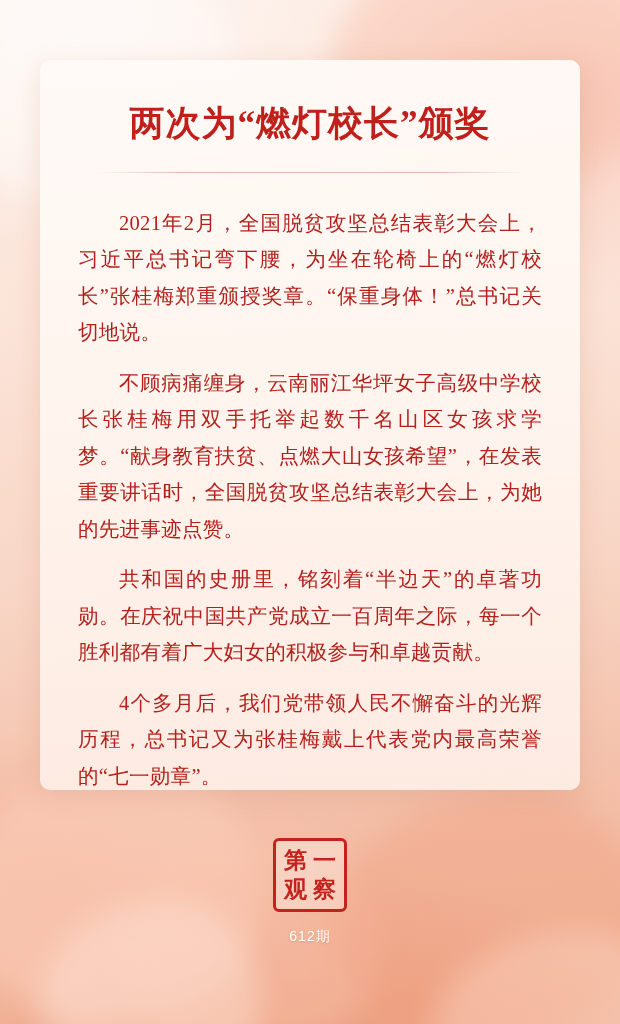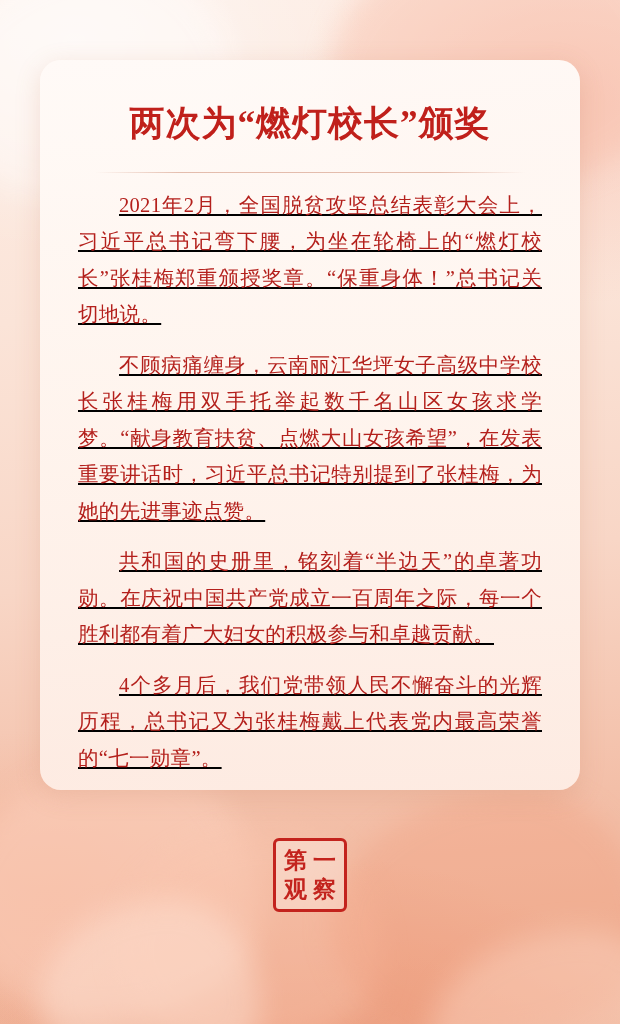--- a/index.html
+++ b/index.html
@@ -43,21 +43,21 @@
   .p7 { left: 40px;   top: 900px;  width: 220px; height: 180px; background: rgba(255,236,226,0.75); }
 
   
   #card {
     position: absolute;
     left: 40px;
     top: 60px;
     width: 540px;
     height: 730px;
     box-sizing: border-box;
-    border-radius: 21px;
+    border-radius: 10px;
     background: linear-gradient(180deg, rgba(255,250,247,0.96) 0%, rgba(255,246,240,0.94) 45%, rgba(254,238,230,0.93) 100%);
     box-shadow: 0 6px 26px rgba(190,110,80,0.18);
     padding: 34px 38px 12px 38px;
   }
 
   #title {
     color: #c0201b;
     font-size: 35px;
     font-weight: bold;
     letter-spacing: 1px;
@@ -68,22 +68,21 @@
   }
 
   #title-rule {
     width: 430px;
     height: 1px;
     margin: 26px auto 6px auto;
     background: linear-gradient(90deg, rgba(214,150,125,0) 0%, rgba(205,140,115,0.55) 20%, rgba(205,140,115,0.55) 80%, rgba(214,150,125,0) 100%);
   }
 
   #body-text {
-    margin-top: 14px;
-    text-decoration: underline;
+    margin-top: 32px;
   }
 
   .para {
     color: #b4201c;
     font-size: 20.5px;
     line-height: 1.78;
     text-align: justify;
     text-justify: inter-ideograph;
     text-indent: 2em;
     margin: 0 0 14px 0;
@@ -146,31 +145,32 @@
   <div class="petal p7"></div>
 
   <div id="card">
 
     <h1 id="title">两次为“燃灯校长”颁奖</h1>
 
     <div id="title-rule"></div>
 
     <div id="body-text">
       <p class="para">2021年2月，全国脱贫攻坚总结表彰大会上，习近平总书记弯下腰，为坐在轮椅上的“燃灯校长”张桂梅郑重颁授奖章。“保重身体！”总书记关切地说。</p>
-      <p class="para">不顾病痛缠身，云南丽江华坪女子高级中学校长张桂梅用双手托举起数千名山区女孩求学梦。“献身教育扶贫、点燃大山女孩希望”，在发表重要讲话时，习近平总书记特别提到了张桂梅，为她的先进事迹点赞。</p>
+      <p class="para">不顾病痛缠身，云南丽江华坪女子高级中学校长张桂梅用双手托举起数千名山区女孩求学梦。“献身教育扶贫、点燃大山女孩希望”，在发表重要讲话时，全国脱贫攻坚总结表彰大会上，为她的先进事迹点赞。</p>
       <p class="para">共和国的史册里，铭刻着“半边天”的卓著功勋。在庆祝中国共产党成立一百周年之际，每一个胜利都有着广大妇女的积极参与和卓越贡献。</p>
       <p class="para">4个多月后，我们党带领人民不懈奋斗的光辉历程，总书记又为张桂梅戴上代表党内最高荣誉的“七一勋章”。</p>
     </div>
 
   </div>
 
   <div id="seal-wrap">
     <div id="seal">
       <div id="seal-grid">
         <div class="seal-char">第</div>
         <div class="seal-char">一</div>
         <div class="seal-char">观</div>
         <div class="seal-char">察</div>
       </div>
     </div>
+    <div id="issue">612期</div>
   </div>
 
 </div>
 
 </body></html>

